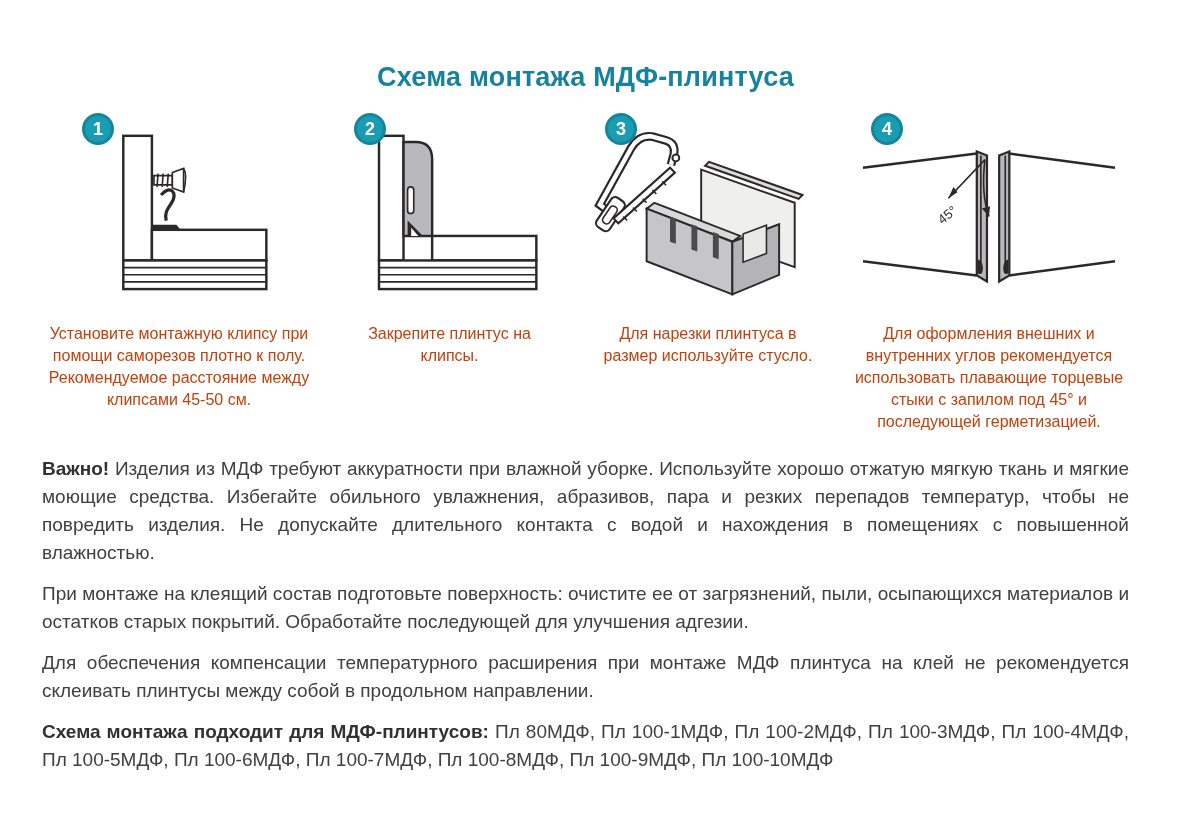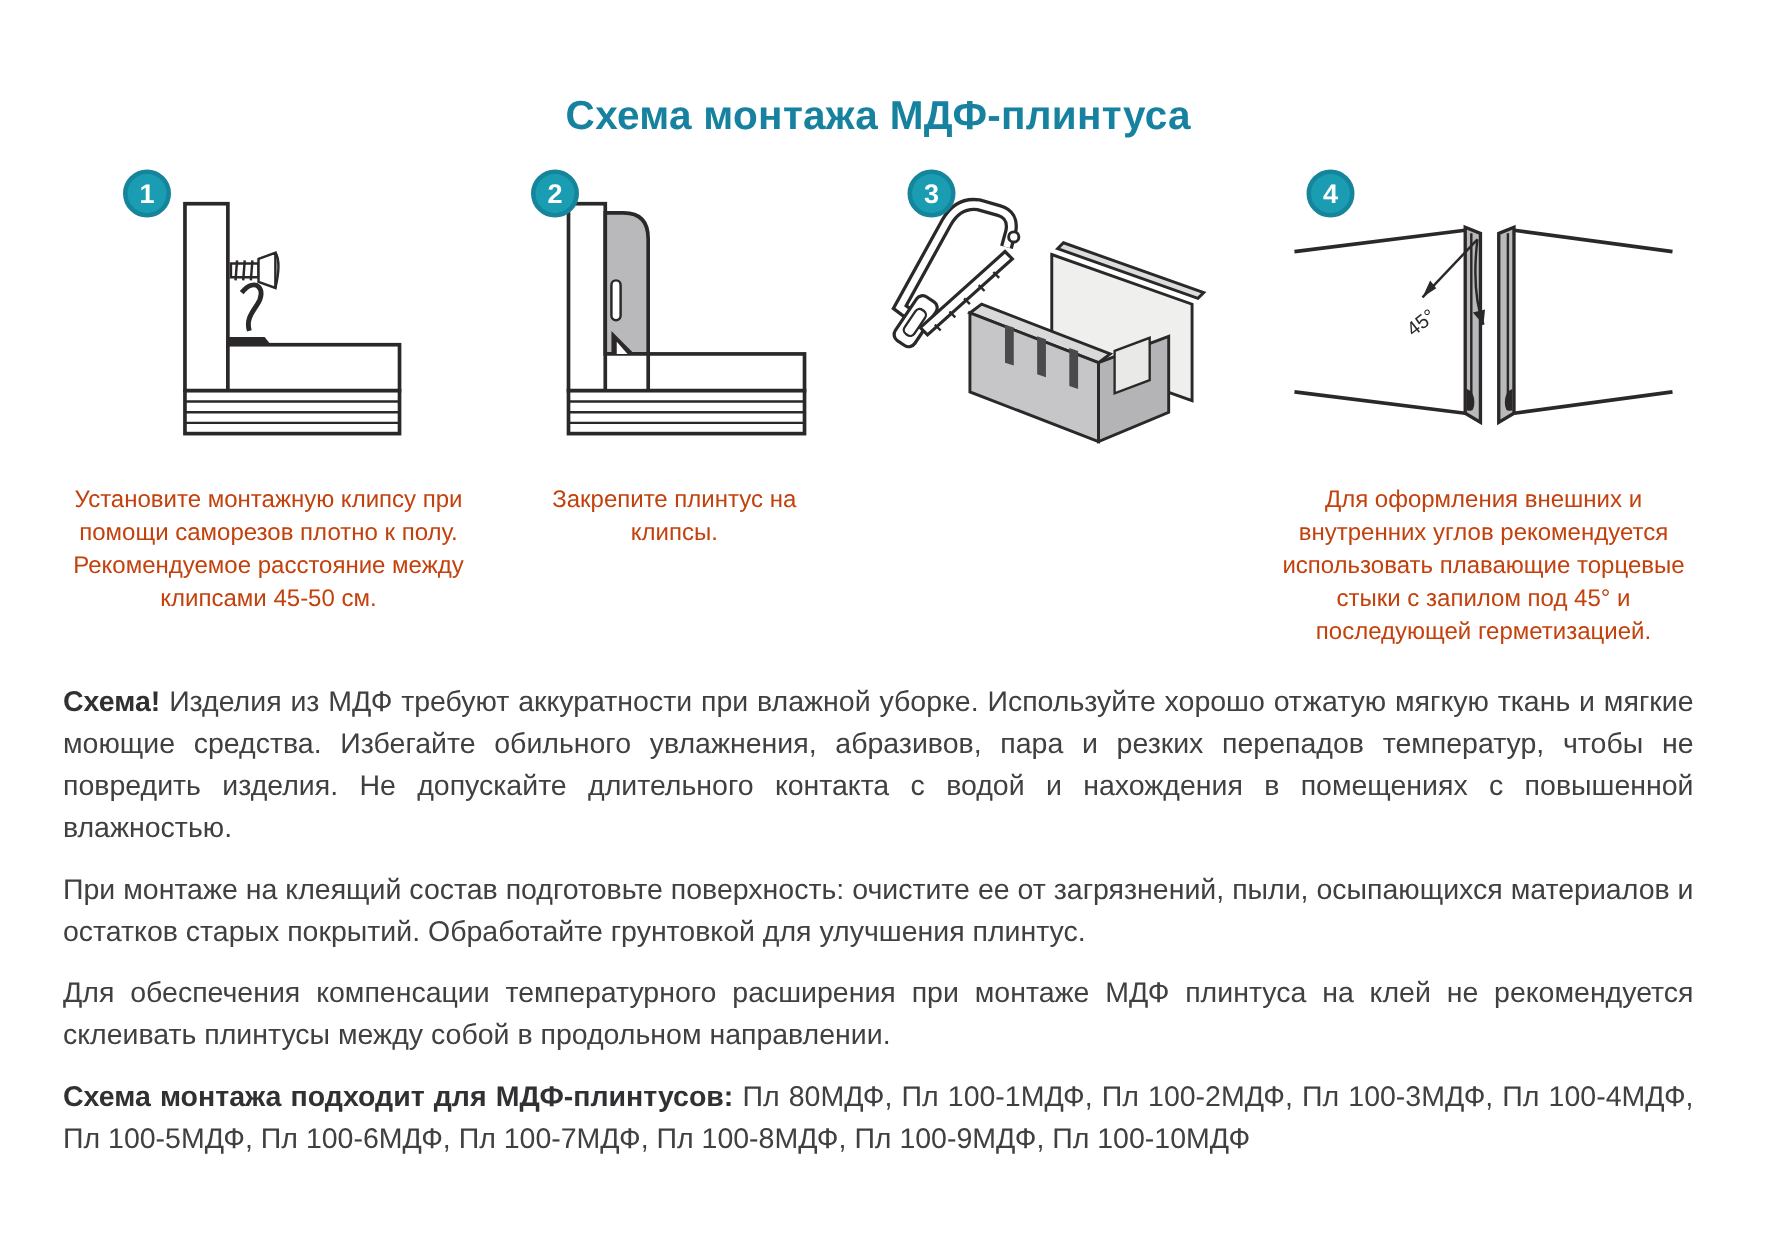--- a/index.html
+++ b/index.html
@@ -161,20 +161,21 @@
             <polygon points="28,102 86,50 91,55 33,107" fill="#ffffff" stroke="#2b2829" stroke-width="2.2"></polygon>
             <line class="ln-thin" x1="38" y1="100" x2="42" y2="104"></line>
             <line class="ln-thin" x1="48" y1="91" x2="52" y2="95"></line>
             <line class="ln-thin" x1="58" y1="82" x2="62" y2="86"></line>
             <line class="ln-thin" x1="68" y1="73" x2="72" y2="77"></line>
             <line class="ln-thin" x1="78" y1="64" x2="82" y2="68"></line>
             <circle cx="92" cy="40" r="3.5" fill="#ffffff" stroke="#2b2829" stroke-width="2"></circle>
           </g>
         </svg>
       </div>
+      <div class="caption cap-3">Для нарезки плинтуса в размер используйте стусло.</div>
     </div>
 
     <div class="step">
       <div class="badge">
         <span>4</span>
       </div>
       <div class="figure">
         <svg width="280" height="188" viewBox="0 0 260 185">
 
           <g>
@@ -201,25 +202,25 @@
             <text x="84" y="102" transform="rotate(-38 84 102)" font-size="13" fill="#2b2829">45°</text>
           </g>
         </svg>
       </div>
       <div class="caption cap-4">Для оформления внешних и внутренних углов рекомендуется использовать плавающие торцевые стыки с запилом под 45° и последующей герметизацией.</div>
     </div>
   </div>
 
   <div class="bodytext">
     <p>
-      <b>Схема!</b>
+      <b>Важно!</b>
       <span>Изделия из МДФ требуют аккуратности при влажной уборке. Используйте хорошо отжатую мягкую ткань и мягкие моющие средства. Избегайте обильного увлажнения, абразивов, пара и резких перепадов температур, чтобы не повредить изделия. Не допускайте длительного контакта с водой и нахождения в помещениях с повышенной влажностью.</span>
     </p>
     <p>
-      <span>При монтаже на клеящий состав подготовьте поверхность: очистите ее от загрязнений, пыли, осыпающихся материалов и остатков старых покрытий. Обработайте грунтовкой для улучшения плинтус.</span>
+      <span>При монтаже на клеящий состав подготовьте поверхность: очистите ее от загрязнений, пыли, осыпающихся материалов и остатков старых покрытий. Обработайте последующей для улучшения адгезии.</span>
     </p>
     <p>
       <span>Для обеспечения компенсации температурного расширения при монтаже МДФ плинтуса на клей не рекомендуется склеивать плинтусы между собой в продольном направлении.</span>
     </p>
     <p>
       <b>Схема монтажа подходит для МДФ-плинтусов:</b>
       <span>Пл 80МДФ, Пл 100-1МДФ, Пл 100-2МДФ, Пл 100-3МДФ, Пл 100-4МДФ, Пл 100-5МДФ, Пл 100-6МДФ, Пл 100-7МДФ, Пл 100-8МДФ, Пл 100-9МДФ, Пл 100-10МДФ</span>
     </p>
   </div>
 

